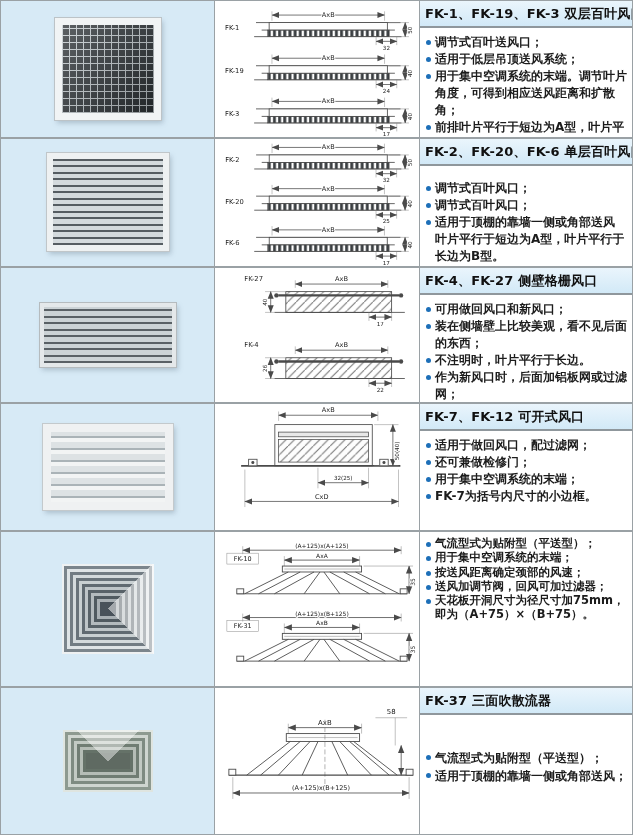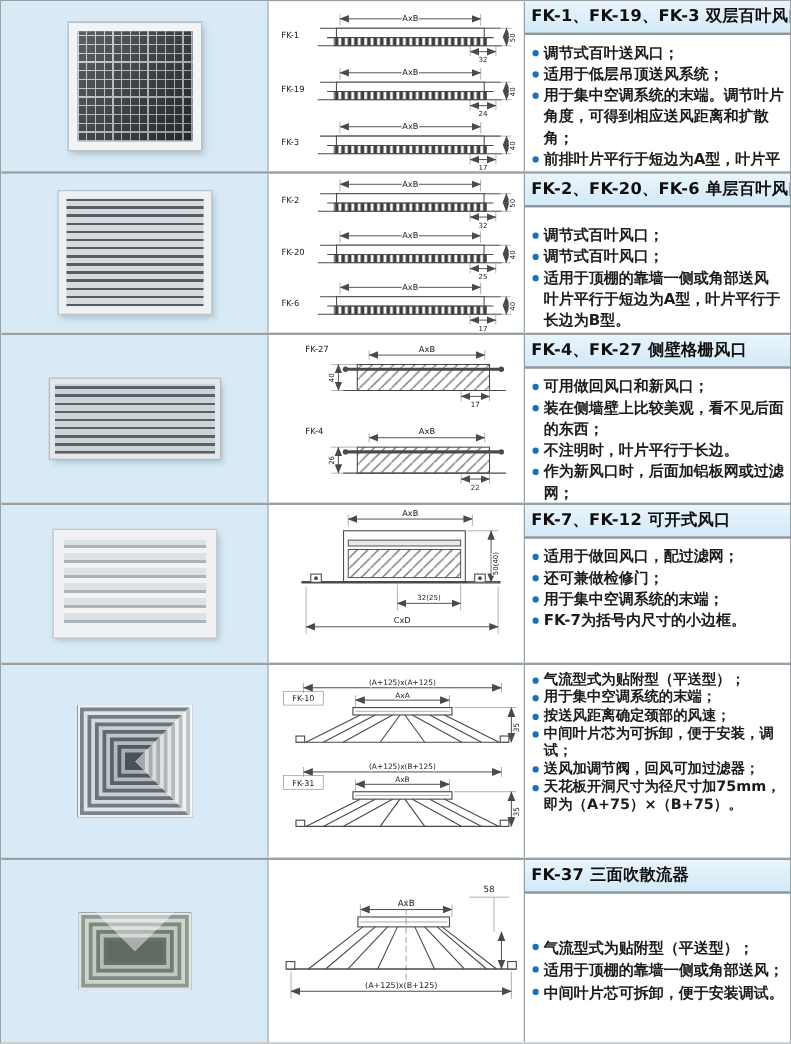--- a/index.html
+++ b/index.html
@@ -484,24 +484,20 @@
         <li>
             <span class="dot"></span>
             <span class="btext">用于集中空调系统的末端；</span>
           </li>
         <li>
             <span class="dot"></span>
             <span class="btext">按送风距离确定颈部的风速；</span>
           </li>
         <li>
             <span class="dot"></span>
-            <span class="btext">中间叶片芯为可拆卸，便于安装，调试；</span>
-          </li>
-        <li>
-            <span class="dot"></span>
             <span class="btext">送风加调节阀，回风可加过滤器；</span>
           </li>
         <li>
             <span class="dot"></span>
             <span class="btext">天花板开洞尺寸为径尺寸加75mm，即为（A+75）×（B+75）。</span>
           </li>
       </ul>
     </div>
   </section>
 
@@ -543,21 +539,17 @@
       <div class="title-bar">FK-37 三面吹散流器</div>
       <ul class="bullets">
         <li>
             <span class="dot"></span>
             <span class="btext">气流型式为贴附型（平送型）；</span>
           </li>
         <li>
             <span class="dot"></span>
             <span class="btext">适用于顶棚的靠墙一侧或角部送风；</span>
           </li>
-        <li>
-            <span class="dot"></span>
-            <span class="btext">中间叶片芯可拆卸，便于安装调试。</span>
-          </li>
       </ul>
     </div>
   </section>
 
 </div>
 
 </body></html>

